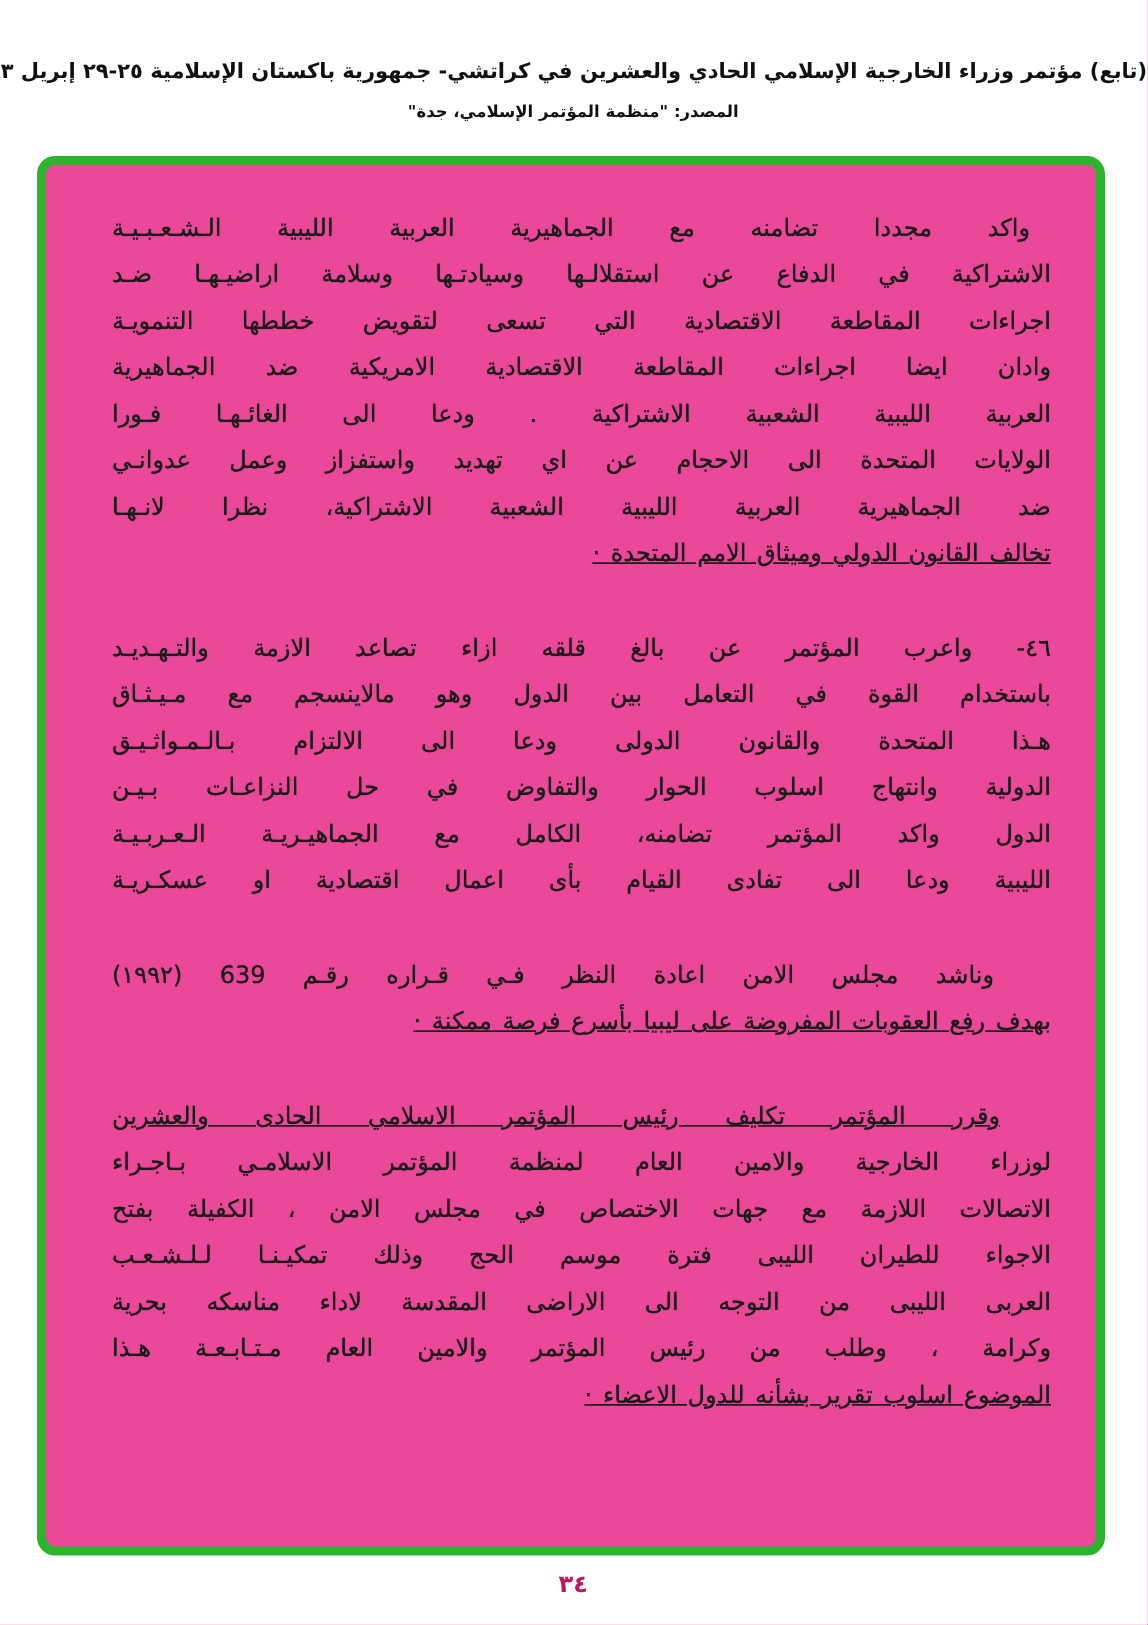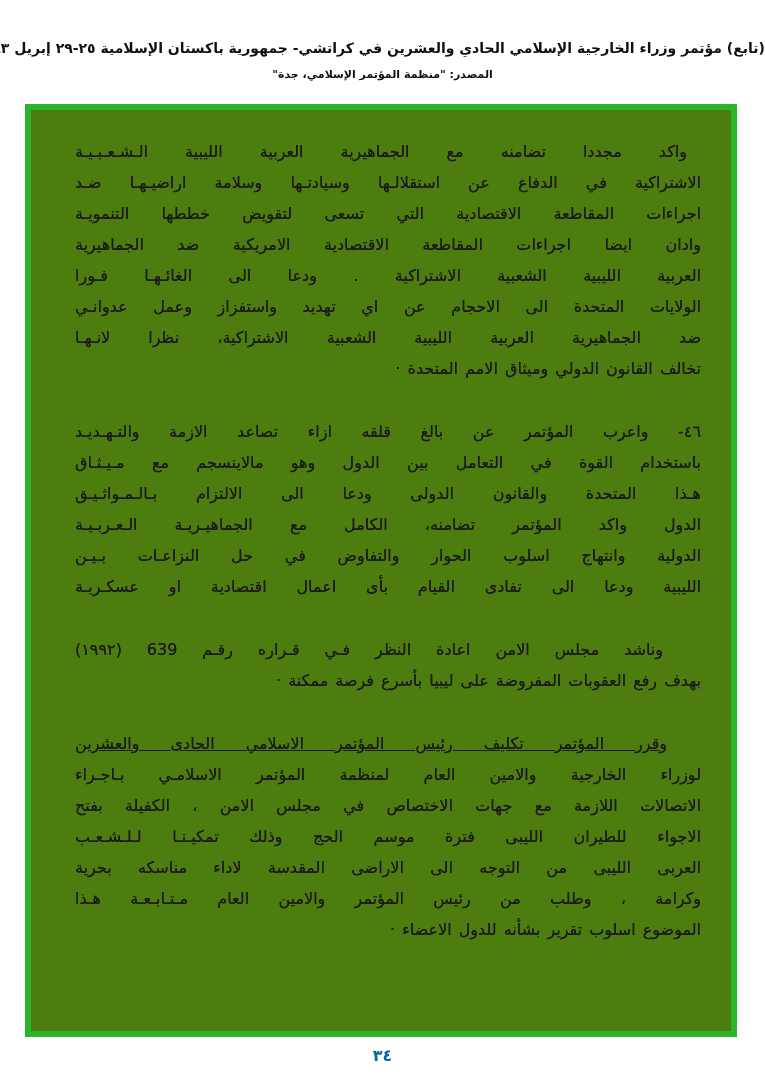--- a/index.html
+++ b/index.html
@@ -32,22 +32,22 @@
     font-size: 11px;
     font-weight: bold;
     color: #101010;
   }
   .content-frame {
     position: absolute;
     left: 25px; top: 104px;
     width: 712px; height: 933px;
     box-sizing: border-box;
     border: 6px solid #2cb42c;
-    border-radius: 0;
-    background: #4d7c0f;
+    border-radius: 12px;
+    background: #ec4899;
   }
   .frame-text {
     box-sizing: border-box;
     padding: 26px 30px 0 44px;
     width: 100%;
     direction: rtl;
     font-size: 16px;
     line-height: 31px;
     color: #1b1b1b;
     text-shadow: 0 0 0.5px #1b1b1b;
@@ -56,29 +56,30 @@
   .line { white-space: nowrap; }
   .line.just {
     white-space: normal;
     text-align: justify;
     text-align-last: justify;
     word-spacing: 2px;
   }
   .line.last {
     text-align: right;
     word-spacing: 2px;
+    text-decoration: underline;
   }
   .page-number {
     position: absolute;
     left: 0; right: 0;
     top: 1046px;
     text-align: center;
     font-size: 16px;
     font-weight: bold;
-    color: #0369a1;
+    color: #be185d;
   }
 </style>
 </head>
 <body>
 
 <div class="page">
 
   <div class="doc-header">
     <div class="doc-title">(تابع) مؤتمر وزراء الخارجية الإسلامي الحادي والعشرين في كراتشي- جمهورية باكستان الإسلامية ٢٥-٢٩ إبريل ١٩٩٣- البيان الختامي</div>
     <div class="doc-source">المصدر: "منظمة المؤتمر الإسلامي، جدة"</div>
@@ -93,22 +94,22 @@
           <div class="line just">وادان ايضا اجراءات المقاطعة الاقتصادية الامريكية ضد الجماهيرية</div>
           <div class="line just">العربية الليبية الشعبية الاشتراكية . ودعا الى الغائـهـا فـورا</div>
           <div class="line just">الولايات المتحدة الى الاحجام عن اي تهديد واستفزاز وعمل عدوانـي</div>
           <div class="line just">ضد الجماهيرية العربية الليبية الشعبية الاشتراكية، نظرا لانـهـا</div>
           <div class="line last">تخالف القانون الدولي وميثاق الامم المتحدة ·</div>
         </div>
         <div class="para">
           <div class="line just">٤٦- واعرب المؤتمر عن بالغ قلقه ازاء تصاعد الازمة والتـهـديـد</div>
           <div class="line just">باستخدام القوة في التعامل بين الدول وهو مالاينسجم مع مـيـثـاق</div>
           <div class="line just">هـذا المتحدة والقانون الدولى ودعا الى الالتزام بـالـمـواثـيـق</div>
+          <div class="line just">الدولية وانتهاج اسلوب الحوار والتفاوض في حل النزاعـات بـيـن</div>
           <div class="line just">الدول واكد المؤتمر تضامنه، الكامل مع الجماهيـريـة الـعـربـيـة</div>
-          <div class="line just">الدولية وانتهاج اسلوب الحوار والتفاوض في حل النزاعـات بـيـن</div>
           <div class="line just">الليبية ودعا الى تفادى القيام بأى اعمال اقتصادية او عسكـريـة</div>
         </div>
         <div class="para">
           <div class="line just" style="padding-right: 38px;">وناشد مجلس الامن اعادة النظر فـي قـراره رقـم 639 (١٩٩٢)</div>
           <div class="line last">بهدف رفع العقوبات المفروضة على ليبيا بأسرع فرصة ممكنة ·</div>
         </div>
         <div class="para">
           <div class="line just" style="padding-right: 34px; text-decoration: underline;">وقرر المؤتمر تكليف رئيس المؤتمر الاسلامي الحادى والعشرين</div>
           <div class="line just">لوزراء الخارجية والامين العام لمنظمة المؤتمر الاسلامـي بـاجـراء</div>
           <div class="line just">الاتصالات اللازمة مع جهات الاختصاص في مجلس الامن ، الكفيلة بفتح</div>

